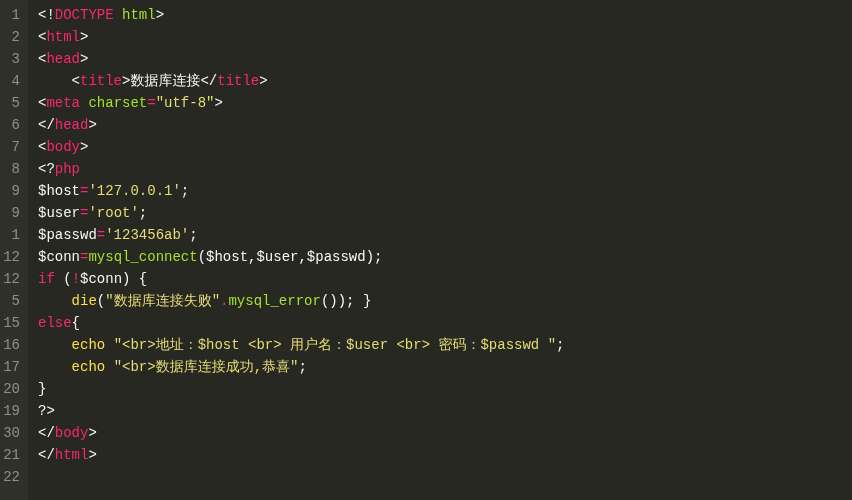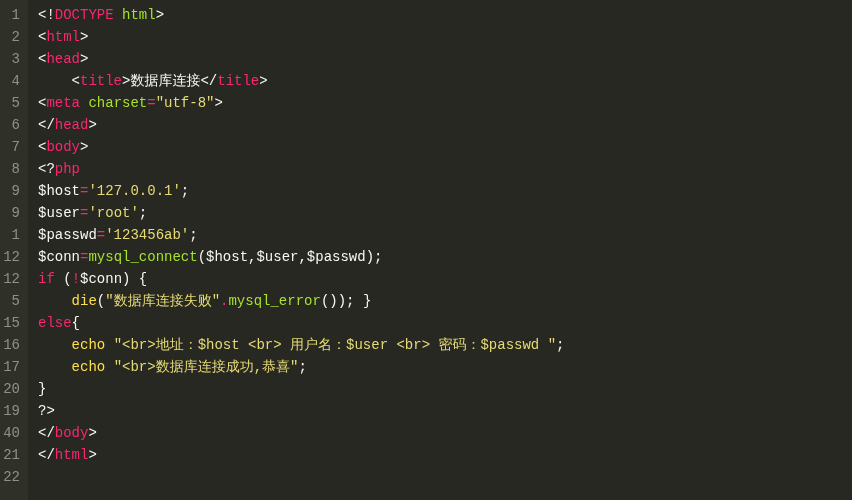--- a/index.html
+++ b/index.html
@@ -52,17 +52,17 @@
     <span class="ln">9</span>
     <span class="ln">1</span>
     <span class="ln">12</span>
     <span class="ln">12</span>
     <span class="ln">5</span>
     <span class="ln">15</span>
     <span class="ln">16</span>
     <span class="ln">17</span>
     <span class="ln">20</span>
     <span class="ln">19</span>
-    <span class="ln">40</span>
+    <span class="ln">30</span>
     <span class="ln">21</span>
     <span class="ln">22</span>
   </div>
 <div class="code" id="code"><span class="line"><span class="punc">&lt;!</span><span class="tag">DOCTYPE</span><span class="plain"> </span><span class="attr">html</span><span class="punc">&gt;</span></span><span class="line"><span class="punc">&lt;</span><span class="tag">html</span><span class="punc">&gt;</span></span><span class="line"><span class="punc">&lt;</span><span class="tag">head</span><span class="punc">&gt;</span></span><span class="line"><span class="plain">    </span><span class="punc">&lt;</span><span class="tag">title</span><span class="punc">&gt;</span><span class="plain">数据库连接</span><span class="punc">&lt;/</span><span class="tag">title</span><span class="punc">&gt;</span></span><span class="line"><span class="punc">&lt;</span><span class="tag">meta</span><span class="plain"> </span><span class="attr">charset</span><span class="op">=</span><span class="str">"utf-8"</span><span class="punc">&gt;</span></span><span class="line"><span class="punc">&lt;/</span><span class="tag">head</span><span class="punc">&gt;</span></span><span class="line"><span class="punc">&lt;</span><span class="tag">body</span><span class="punc">&gt;</span></span><span class="line"><span class="plain">&lt;?</span><span class="tag">php</span></span><span class="line"><span class="plain">$host</span><span class="op">=</span><span class="str">'127.0.0.1'</span><span class="punc">;</span></span><span class="line"><span class="plain">$user</span><span class="op">=</span><span class="str">'root'</span><span class="punc">;</span></span><span class="line"><span class="plain">$passwd</span><span class="op">=</span><span class="str">'123456ab'</span><span class="punc">;</span></span><span class="line"><span class="plain">$conn</span><span class="op">=</span><span class="attr">mysql_connect</span><span class="plain">($host,$user,$passwd);</span></span><span class="line"><span class="tag">if</span><span class="plain"> (</span><span class="op">!</span><span class="plain">$conn) {</span></span><span class="line"><span class="plain">    </span><span class="func">die</span><span class="plain">(</span><span class="str">"数据库连接失败"</span><span class="op">.</span><span class="attr">mysql_error</span><span class="plain">()); }</span></span><span class="line"><span class="tag">else</span><span class="plain">{</span></span><span class="line"><span class="plain">    </span><span class="func">echo</span><span class="plain"> </span><span class="str">"&lt;br&gt;地址：$host &lt;br&gt; 用户名：$user &lt;br&gt; 密码：$passwd "</span><span class="punc">;</span></span><span class="line"><span class="plain">    </span><span class="func">echo</span><span class="plain"> </span><span class="str">"&lt;br&gt;数据库连接成功,恭喜"</span><span class="punc">;</span></span><span class="line"><span class="plain">}</span></span><span class="line"><span class="plain">?&gt;</span></span><span class="line"><span class="punc">&lt;/</span><span class="tag">body</span><span class="punc">&gt;</span></span><span class="line"><span class="punc">&lt;/</span><span class="tag">html</span><span class="punc">&gt;</span></span><span class="line"><span class="plain"></span></span></div>
 
 </body></html>

